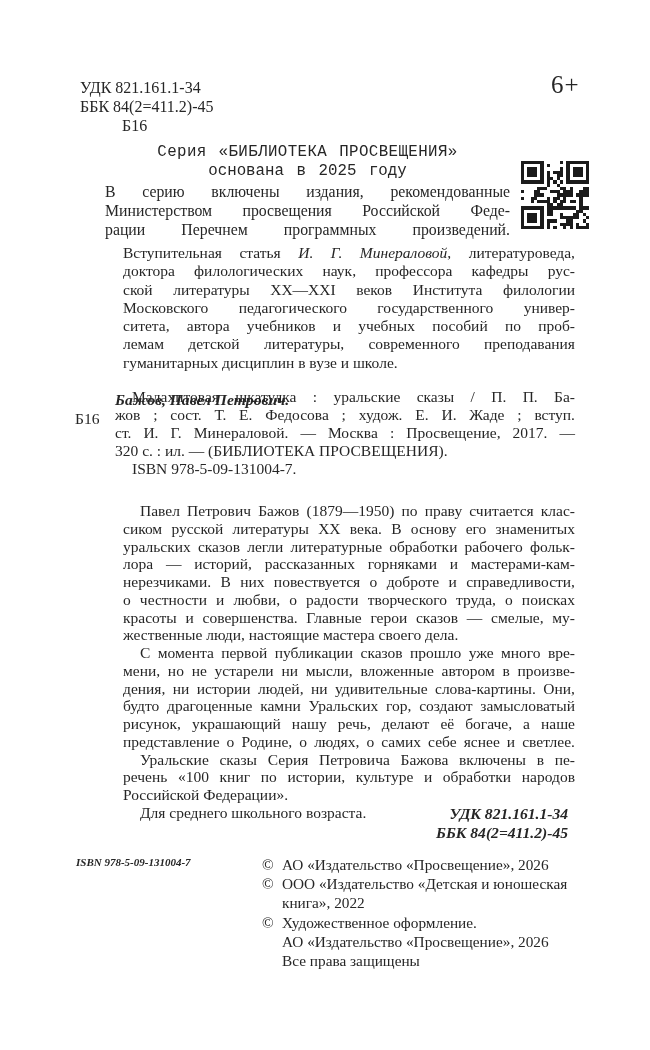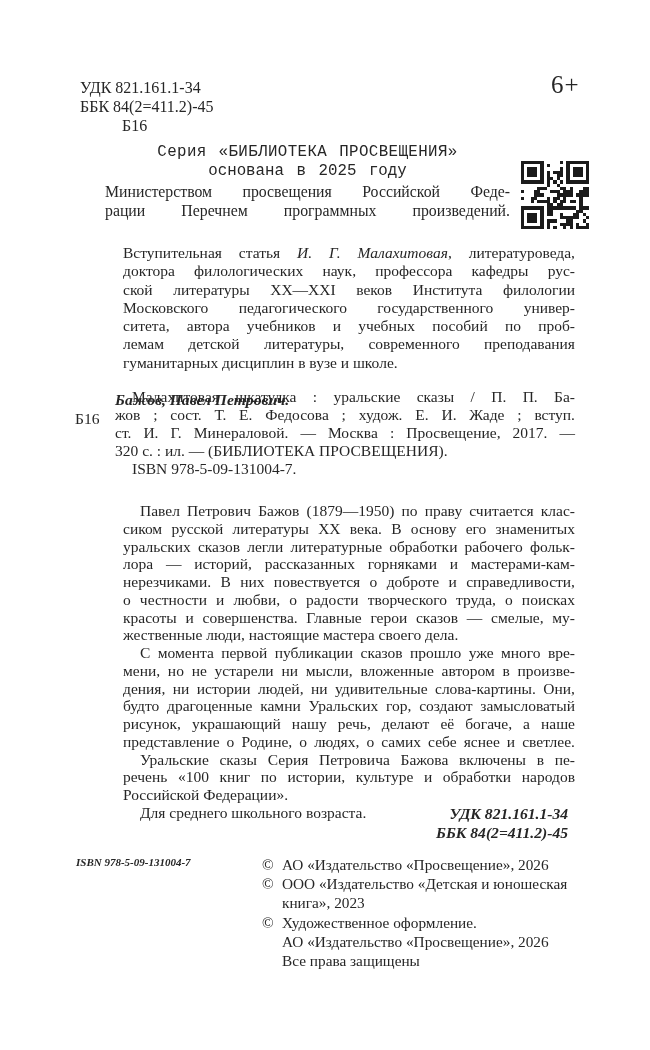--- a/index.html
+++ b/index.html
@@ -45,20 +45,21 @@
   <div>УДК 821.161.1-34</div>
   <div>ББК 84(2=411.2)-45</div>
   <div class="code">Б16</div>
 </div>
 
 <div id="age" class="abs">6+</div>
 
 <div id="series" class="abs">
   <div class="center title">Серия «БИБЛИОТЕКА ПРОСВЕЩЕНИЯ»</div>
   <div class="center founded">основана в 2025 году</div>
+  <div class="j">В серию включены издания, рекомендованные</div>
   <div class="j">Министерством просвещения Российской Феде-</div>
   <div class="j">рации Перечнем программных произведений.</div>
 </div>
 
 <svg id="qr" class="abs" viewBox="0 0 21 21" width="68" height="68" fill="#1b1b1b" shape-rendering="crispEdges" aria-hidden="true">
     <rect x="0" y="0" width="1" height="1"></rect>
     <rect x="1" y="0" width="1" height="1"></rect>
     <rect x="2" y="0" width="1" height="1"></rect>
     <rect x="3" y="0" width="1" height="1"></rect>
     <rect x="4" y="0" width="1" height="1"></rect>
@@ -276,21 +277,21 @@
     <rect x="10" y="20" width="1" height="1"></rect>
     <rect x="13" y="20" width="1" height="1"></rect>
     <rect x="15" y="20" width="1" height="1"></rect>
     <rect x="17" y="20" width="1" height="1"></rect>
     <rect x="18" y="20" width="1" height="1"></rect>
     <rect x="19" y="20" width="1" height="1"></rect>
     <rect x="20" y="20" width="1" height="1"></rect>
   </svg>
 
 <div id="intro" class="abs">
-  <div class="j"><span>Вступительная статья</span> <span class="it">И. Г. Малахитовая</span><span>, литературоведа,</span></div>
+  <div class="j"><span>Вступительная статья</span> <span class="it">И. Г. Минераловой</span><span>, литературоведа,</span></div>
   <div class="j">доктора филологических наук, профессора кафедры рус-</div>
   <div class="j">ской литературы XX—XXI веков Института филологии</div>
   <div class="j">Московского педагогического государственного универ-</div>
   <div class="j">ситета, автора учебников и учебных пособий по проб-</div>
   <div class="j">лемам детской литературы, современного преподавания</div>
   <div class="l">гуманитарных дисциплин в вузе и школе.</div>
 </div>
 
 <div id="author" class="abs b">Бажов, Павел Петрович.</div>
 <div id="b16" class="abs">Б16</div>
@@ -333,21 +334,21 @@
   <div class="crow">
     <span class="cmark">©</span>
     <span class="ctext">АО «Издательство «Просвещение», 2026</span>
   </div>
   <div class="crow">
     <span class="cmark">©</span>
     <span class="ctext">ООО «Издательство «Детская и юношеская</span>
   </div>
   <div class="crow">
     <span class="cmark"></span>
-    <span class="ctext">книга», 2023</span>
+    <span class="ctext">книга», 2022</span>
   </div>
   <div class="crow">
     <span class="cmark">©</span>
     <span class="ctext">Художественное оформление.</span>
   </div>
   <div class="crow">
     <span class="cmark"></span>
     <span class="ctext">АО «Издательство «Просвещение», 2026</span>
   </div>
   <div class="crow">

